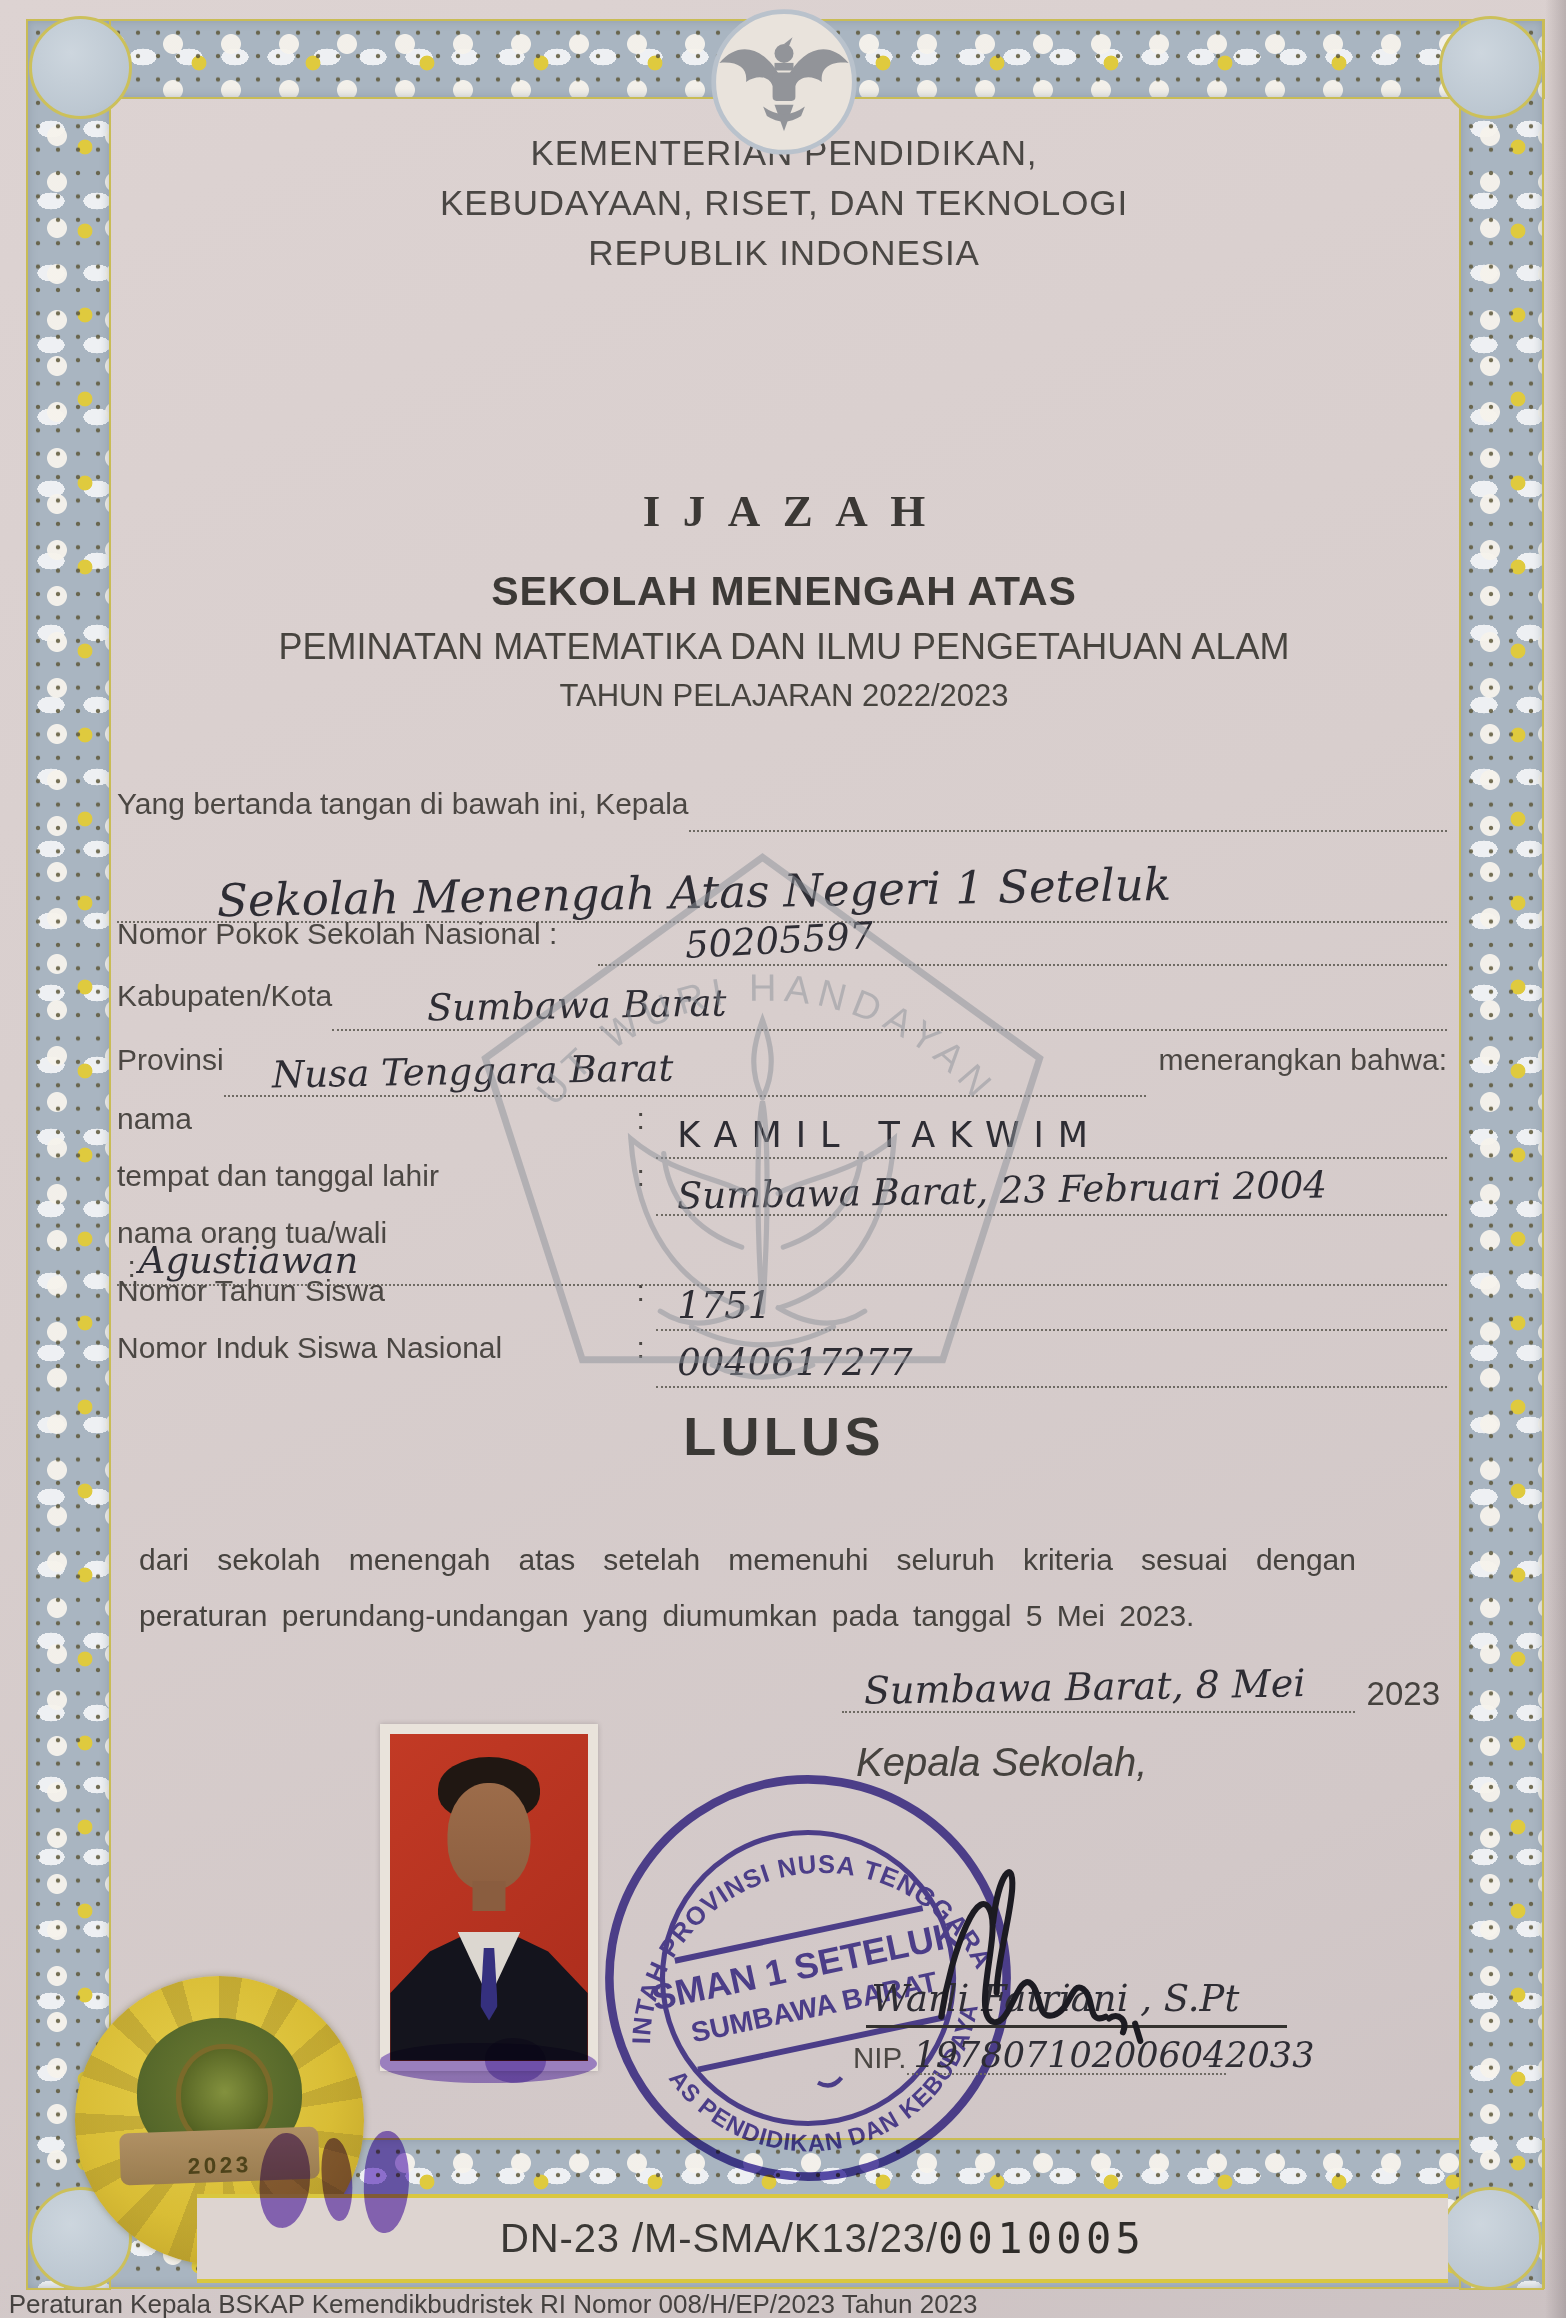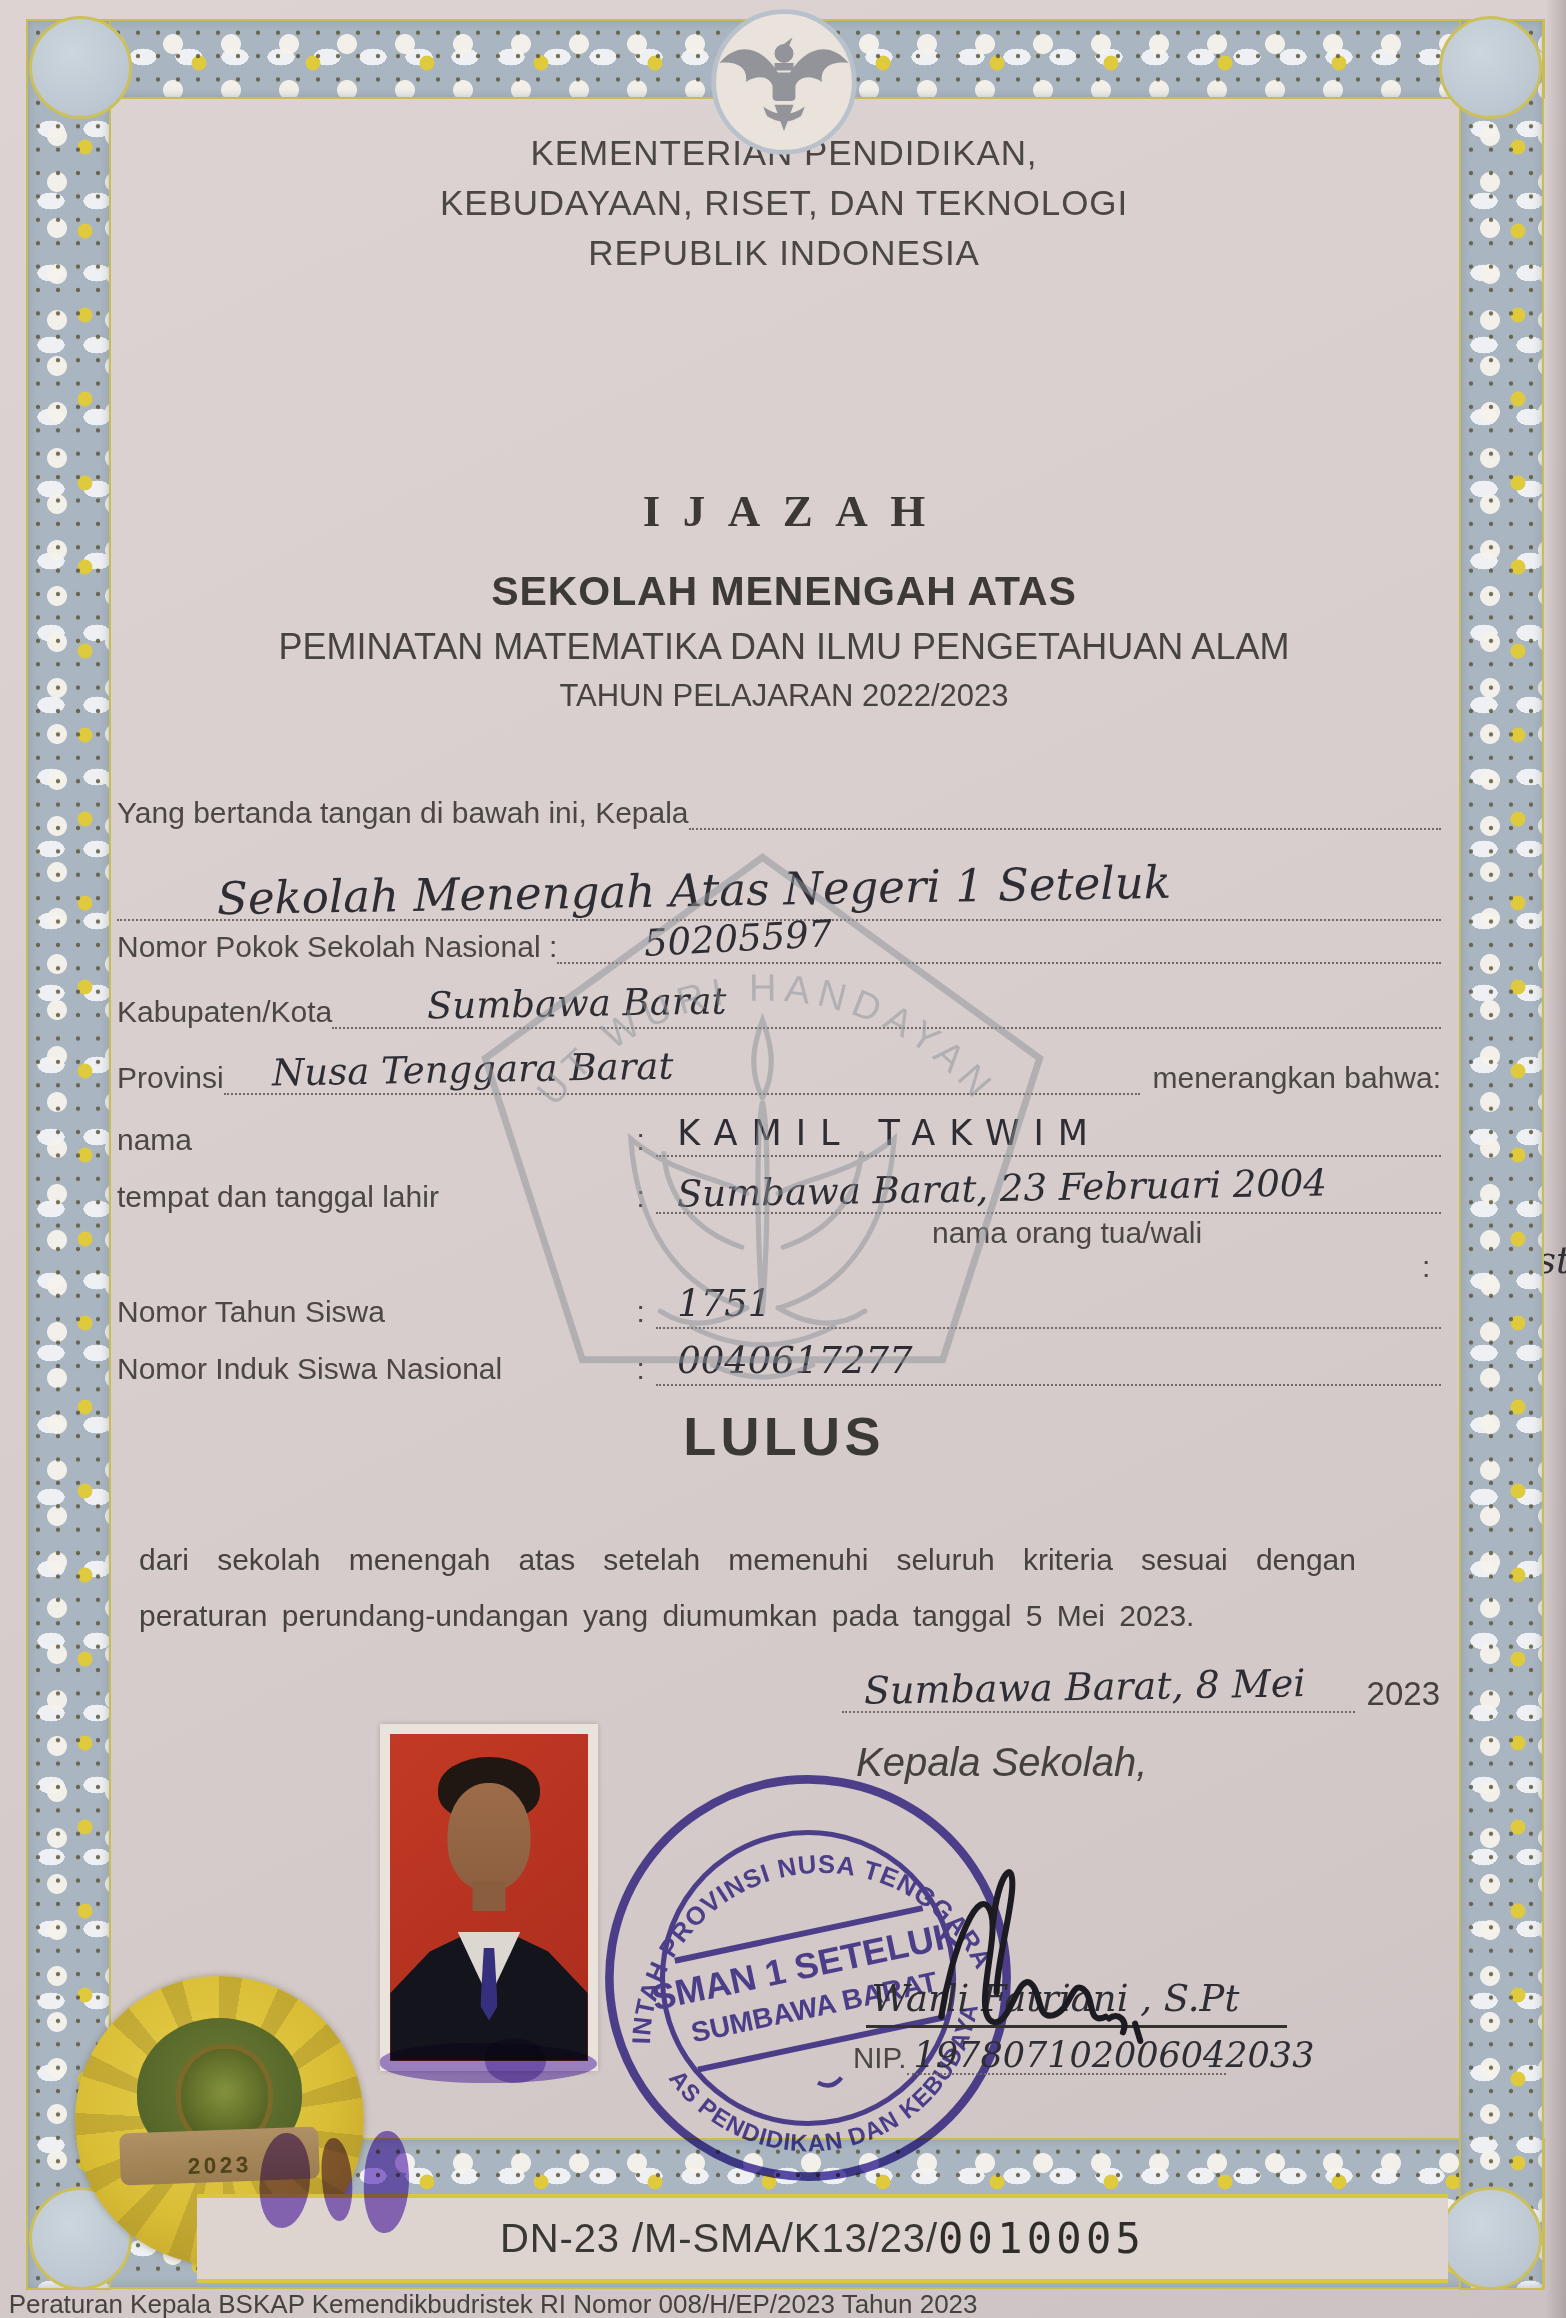--- a/index.html
+++ b/index.html
@@ -40,21 +40,21 @@
   .title-ijazah{top:485px;font-family:"Liberation Serif",serif;font-weight:bold;font-size:45px;
     letter-spacing:.5em;color:#3b3835;text-indent:.5em;}
   .school-level{top:568px;font-weight:bold;font-size:41px;color:#3c3936;letter-spacing:0.9px;}
   .program{top:626px;font-size:36px;color:#47443f;}
   .acad-year{top:678px;font-size:31px;color:#47443f;}
   .lulus{top:1405px;font-weight:bold;font-size:54px;letter-spacing:4.3px;color:#3b3936;}
 
   
   .prn{font-family:"Liberation Sans",sans-serif;}
   .hand{font-family:"DejaVu Serif",serif;font-style:italic;color:#2e2d34;}
-  .frow{position:absolute;left:117px;right:126px;display:flex;align-items:flex-end;font-size:30px;}
+  .frow{position:absolute;left:117px;right:120px;display:flex;font-size:30px;}
   .flabel{white-space:nowrap;}
   .leader{flex:1;border-bottom:2.6px dotted #6e6a63;position:relative;height:100%;}
   .hv{position:absolute;bottom:1.7px;left:21.7px;white-space:nowrap;font-size:37px;}
   .colon{width:29.5px;text-align:center;}
   .srow-label{width:509px;white-space:nowrap;}
   .mlabel{white-space:nowrap;margin-left:12px;}
 
   .paragraph{position:absolute;left:139px;top:1532px;width:1217px;font-size:30px;line-height:56px;
     text-align:justify;word-spacing:6px;color:#46433f;}
 
@@ -187,21 +187,21 @@
 
   <div class="frow" style="top:787px;height:43px;">
     <span class="flabel prn">Yang bertanda tangan di bawah ini, Kepala</span>
     <span class="leader"></span>
   </div>
   <div class="frow" style="top:834px;height:87px;">
     <span class="leader">
       <span class="hv hand" style="left:100px;font-size:45px;transform:rotate(-1deg);">Sekolah Menengah Atas Negeri 1 Seteluk</span>
     </span>
   </div>
-  <div class="frow" style="top:917px;height:47px;">
+  <div class="frow" style="top:917px;height:47px;gap:41px;">
     <span class="flabel prn">Nomor Pokok Sekolah Nasional :</span>
     <span class="leader">
       <span class="hv hand" style="left:87px;transform:rotate(-3deg);">50205597</span>
     </span>
   </div>
   <div class="frow" style="top:979px;height:50px;">
     <span class="flabel prn">Kabupaten/Kota</span>
     <span class="leader">
       <span class="hv hand" style="left:95px;transform:rotate(-1deg);">Sumbawa Barat</span>
     </span>

